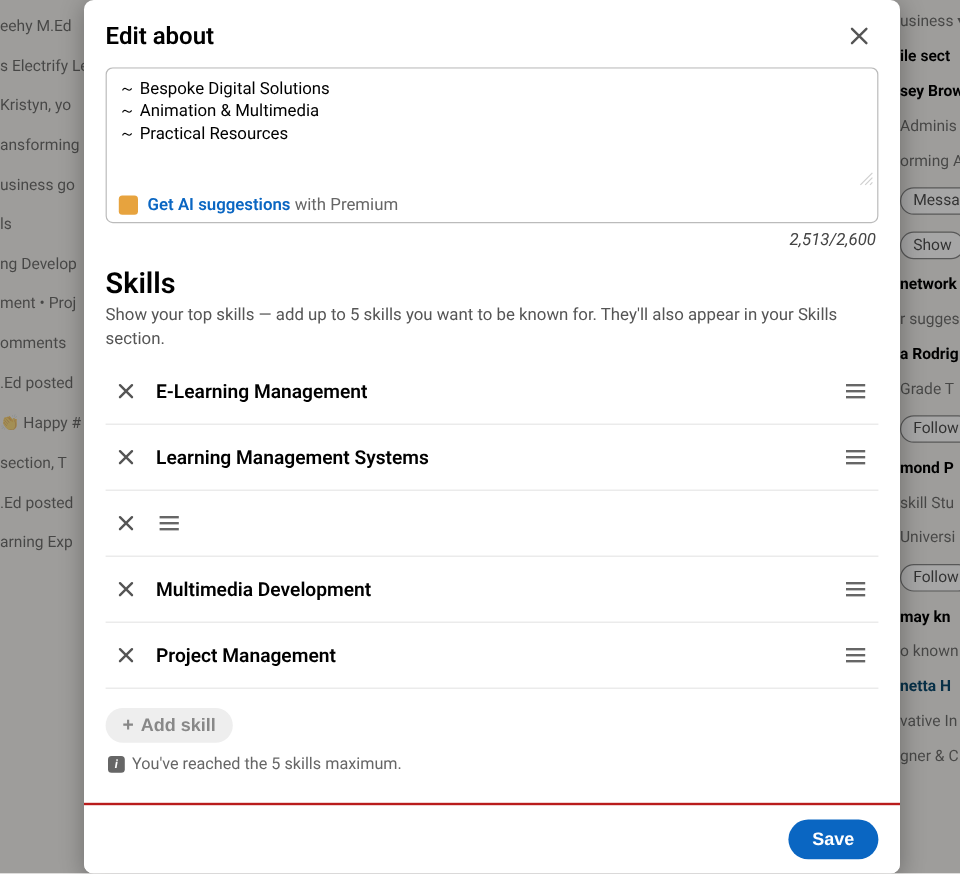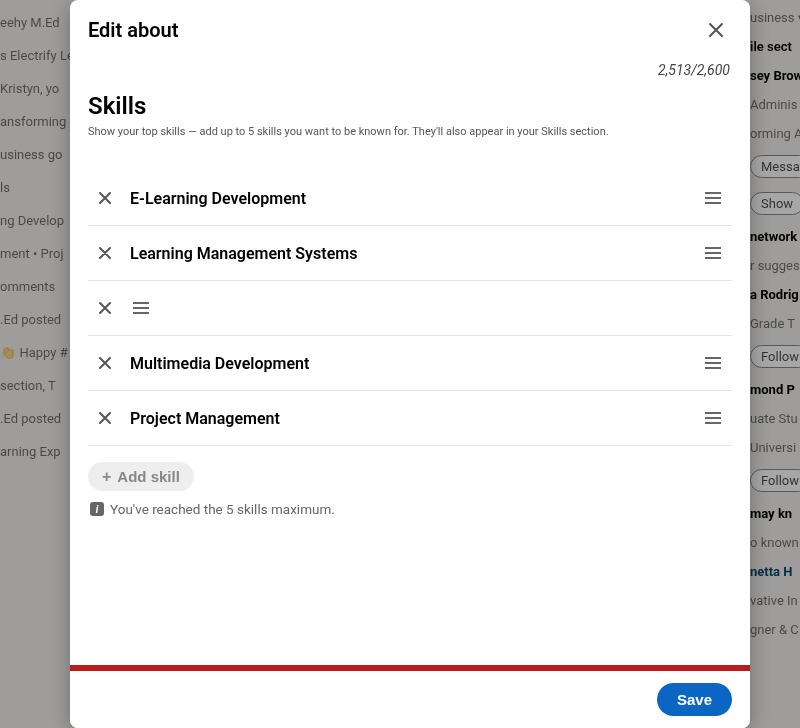--- a/index.html
+++ b/index.html
@@ -95,21 +95,21 @@
     display:inline-block;
   }
   .ai-link { color:#0a66c2; font-weight:600; cursor:pointer; }
   .ai-suffix { color:#666; }
   .char-count {
     text-align:right; font-size:14px; color:#444;
     margin:6px 2px 14px 0;
     font-style:italic;
   }
   .section-title { font-size:24px; font-weight:600; margin-bottom:4px;}
-  .section-sub { font-size:11px; color:#555; margin-bottom:32px; line-height:1.4;}
+  .section-sub { font-size:14px; color:#555; margin-bottom:6px; line-height:1.4;}
   .skill-row {
     display:flex; align-items:center;
     padding: 16px 0;
     border-bottom:1px solid #e6e6e6;
   }
   .skill-row:first-of-type { border-top: none; }
   .remove-icon {
     width:22px; height:22px; display:flex; align-items:center; justify-content:center;
     cursor:pointer; color:#666; margin-right:14px; margin-left:6px;
     flex-shrink:0;
@@ -137,21 +137,21 @@
     font-size:13.5px; color:#666;
     margin:10px 0 16px 2px;
   }
   .info-icon {
     width:14px; height:14px; border-radius:3px; background:#666; color:#fff;
     font-size:10px; font-weight:700;
     display:inline-flex; align-items:center; justify-content:center;
     font-style:italic;
   }
   .modal-footer {
-    border-top:6px solid #b91c1c;
+    border-top:2px solid #b91c1c;
     padding:12px 18px;
     display:flex; justify-content:flex-end;
     background:#fff;
   }
   .save-btn {
     background:#0a66c2; color:#fff; border:none;
     padding:8px 20px; font-size:15px; font-weight:600;
     border-radius:20px; cursor:pointer;
   }
 </style>
@@ -182,21 +182,21 @@
       <div>Adminis</div>
       <div>orming A</div>
       <div><span class="btn">Messa</span></div>
       <div><span class="btn">Show</span></div>
       <div><b style="color:#000">network</b></div>
       <div>r sugges</div>
       <div><b style="color:#000">a Rodrig</b></div>
       <div>Grade T</div>
       <div><span class="btn">Follow</span></div>
       <div><b style="color:#000">mond P</b></div>
-      <div>uate Stu</div>
+      <div>skill Stu</div>
       <div>Universi</div>
       <div><span class="btn">Follow</span></div>
       <div><b style="color:#000">may kn</b></div>
       <div>o known</div>
       <div><b style="color:#0c4a6e">netta H</b></div>
       <div>vative In</div>
       <div>gner &amp; C</div>
     </div>
 </div>
 
@@ -206,33 +206,48 @@
   <div class="modal-header">
     <div class="modal-title">Edit about</div>
     <button class="close-btn">
       <svg width="20" height="20" viewBox="0 0 20 20">
           <path d="M4 4 L16 16 M16 4 L4 16" stroke="#555" stroke-width="2" stroke-linecap="round"></path>
         </svg>
     </button>
   </div>
 
   <div class="modal-body">
+    <div class="textarea-wrap">
+      <textarea class="about-textarea" style="">～ Bespoke Digital Solutions
+～ Animation &amp; Multimedia
+～ Practical Resources</textarea>
+      <svg class="resize-grip" viewBox="0 0 12 12">
+          <path d="M1 11 L11 1 M5 11 L11 5 M9 11 L11 9" stroke="#888" stroke-width="1"></path>
+        </svg>
+      <div class="ai-row">
+        <span class="ai-icon"></span>
+        <span>
+          <span class="ai-link">Get AI suggestions</span>
+          <span class="ai-suffix">with Premium</span>
+        </span>
+      </div>
+    </div>
     <div class="char-count">2,513/2,600</div>
 
     <div class="section-title">Skills</div>
     <div class="section-sub">Show your top skills — add up to 5 skills you want to be known for. They'll also appear in your Skills section.</div>
 
     <div id="skills-list">
         <div class="skill-row">
           <div class="remove-icon">
             <svg width="14" height="14" viewBox="0 0 14 14">
               <path d="M2 2 L12 12 M12 2 L2 12" stroke="#555" stroke-width="2" stroke-linecap="round"></path>
             </svg>
           </div>
-          <div class="skill-label">E-Learning Development</div>
+          <div class="skill-label">E-Learning Management</div>
           <div class="drag-icon">
             <span></span>
             <span></span>
             <span></span>
           </div>
         </div>
         <div class="skill-row">
           <div class="remove-icon">
             <svg width="14" height="14" viewBox="0 0 14 14">
               <path d="M2 2 L12 12 M12 2 L2 12" stroke="#555" stroke-width="2" stroke-linecap="round"></path>

